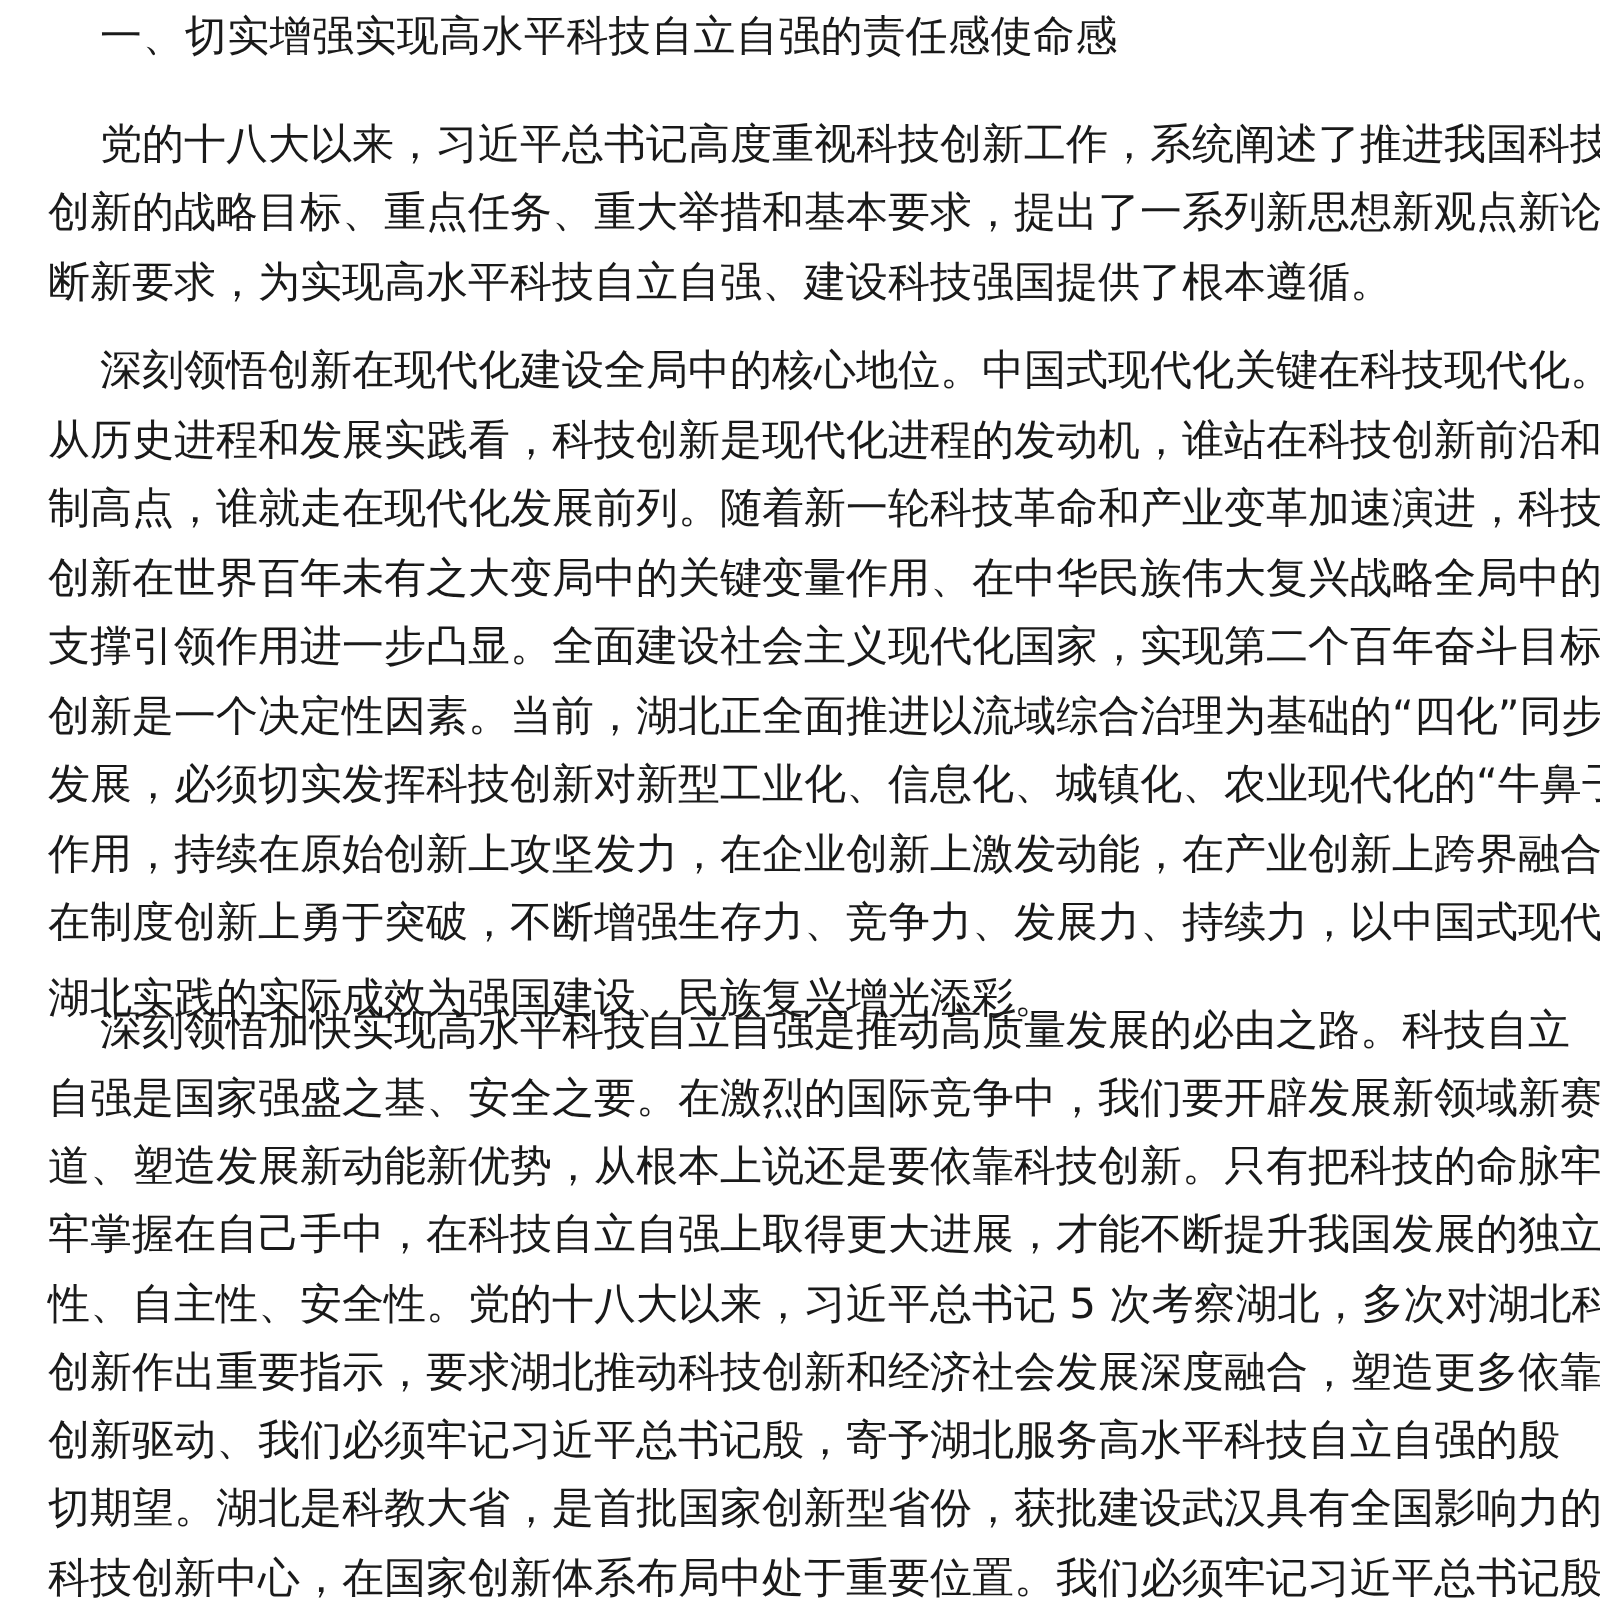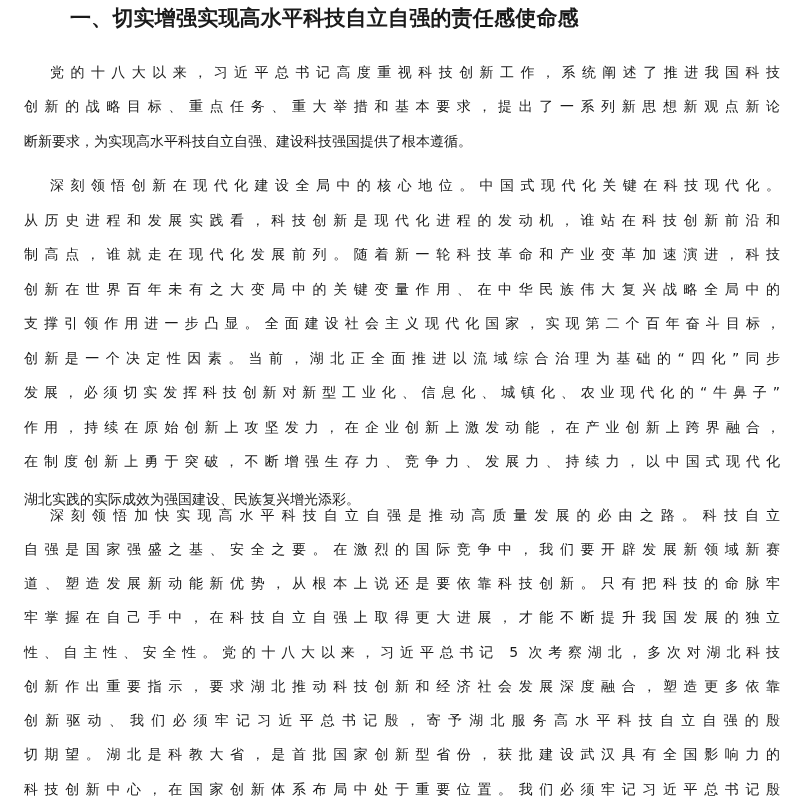--- a/index.html
+++ b/index.html
@@ -5,25 +5,25 @@
   html, body { margin: 0; padding: 0; }
   body {
     width: 800px; height: 800px; overflow: hidden;
     background: #ffffff; position: relative;
     font-family: "DejaVu Sans", "Liberation Sans", sans-serif;
     color: #1a1a1a;
   }
   .page { position: absolute; left: 0; top: 0; width: 800px; height: 800px; }
   .heading {
     position: absolute; left: 50px; top: 4px;
-    font-size: 21px; font-weight: bold; letter-spacing: 0.2px; white-space: nowrap; margin-left: 20px;
+    font-size: 21px; font-weight: normal; letter-spacing: 0.2px; white-space: nowrap;
   }
   .line {
     position: absolute; left: 24px; width: 756px;
-    font-size: 14px; line-height: 28px; white-space: nowrap;
+    font-size: 21px; line-height: 28px; white-space: nowrap;
     text-align: justify; text-align-last: justify;
     letter-spacing: 0px;
   }
   .line.indent { left: 50px; width: 730px; }
   .line.last { text-align-last: left; }
   .bold { font-weight: normal; }
 </style>
 </head>
 <body>
 

